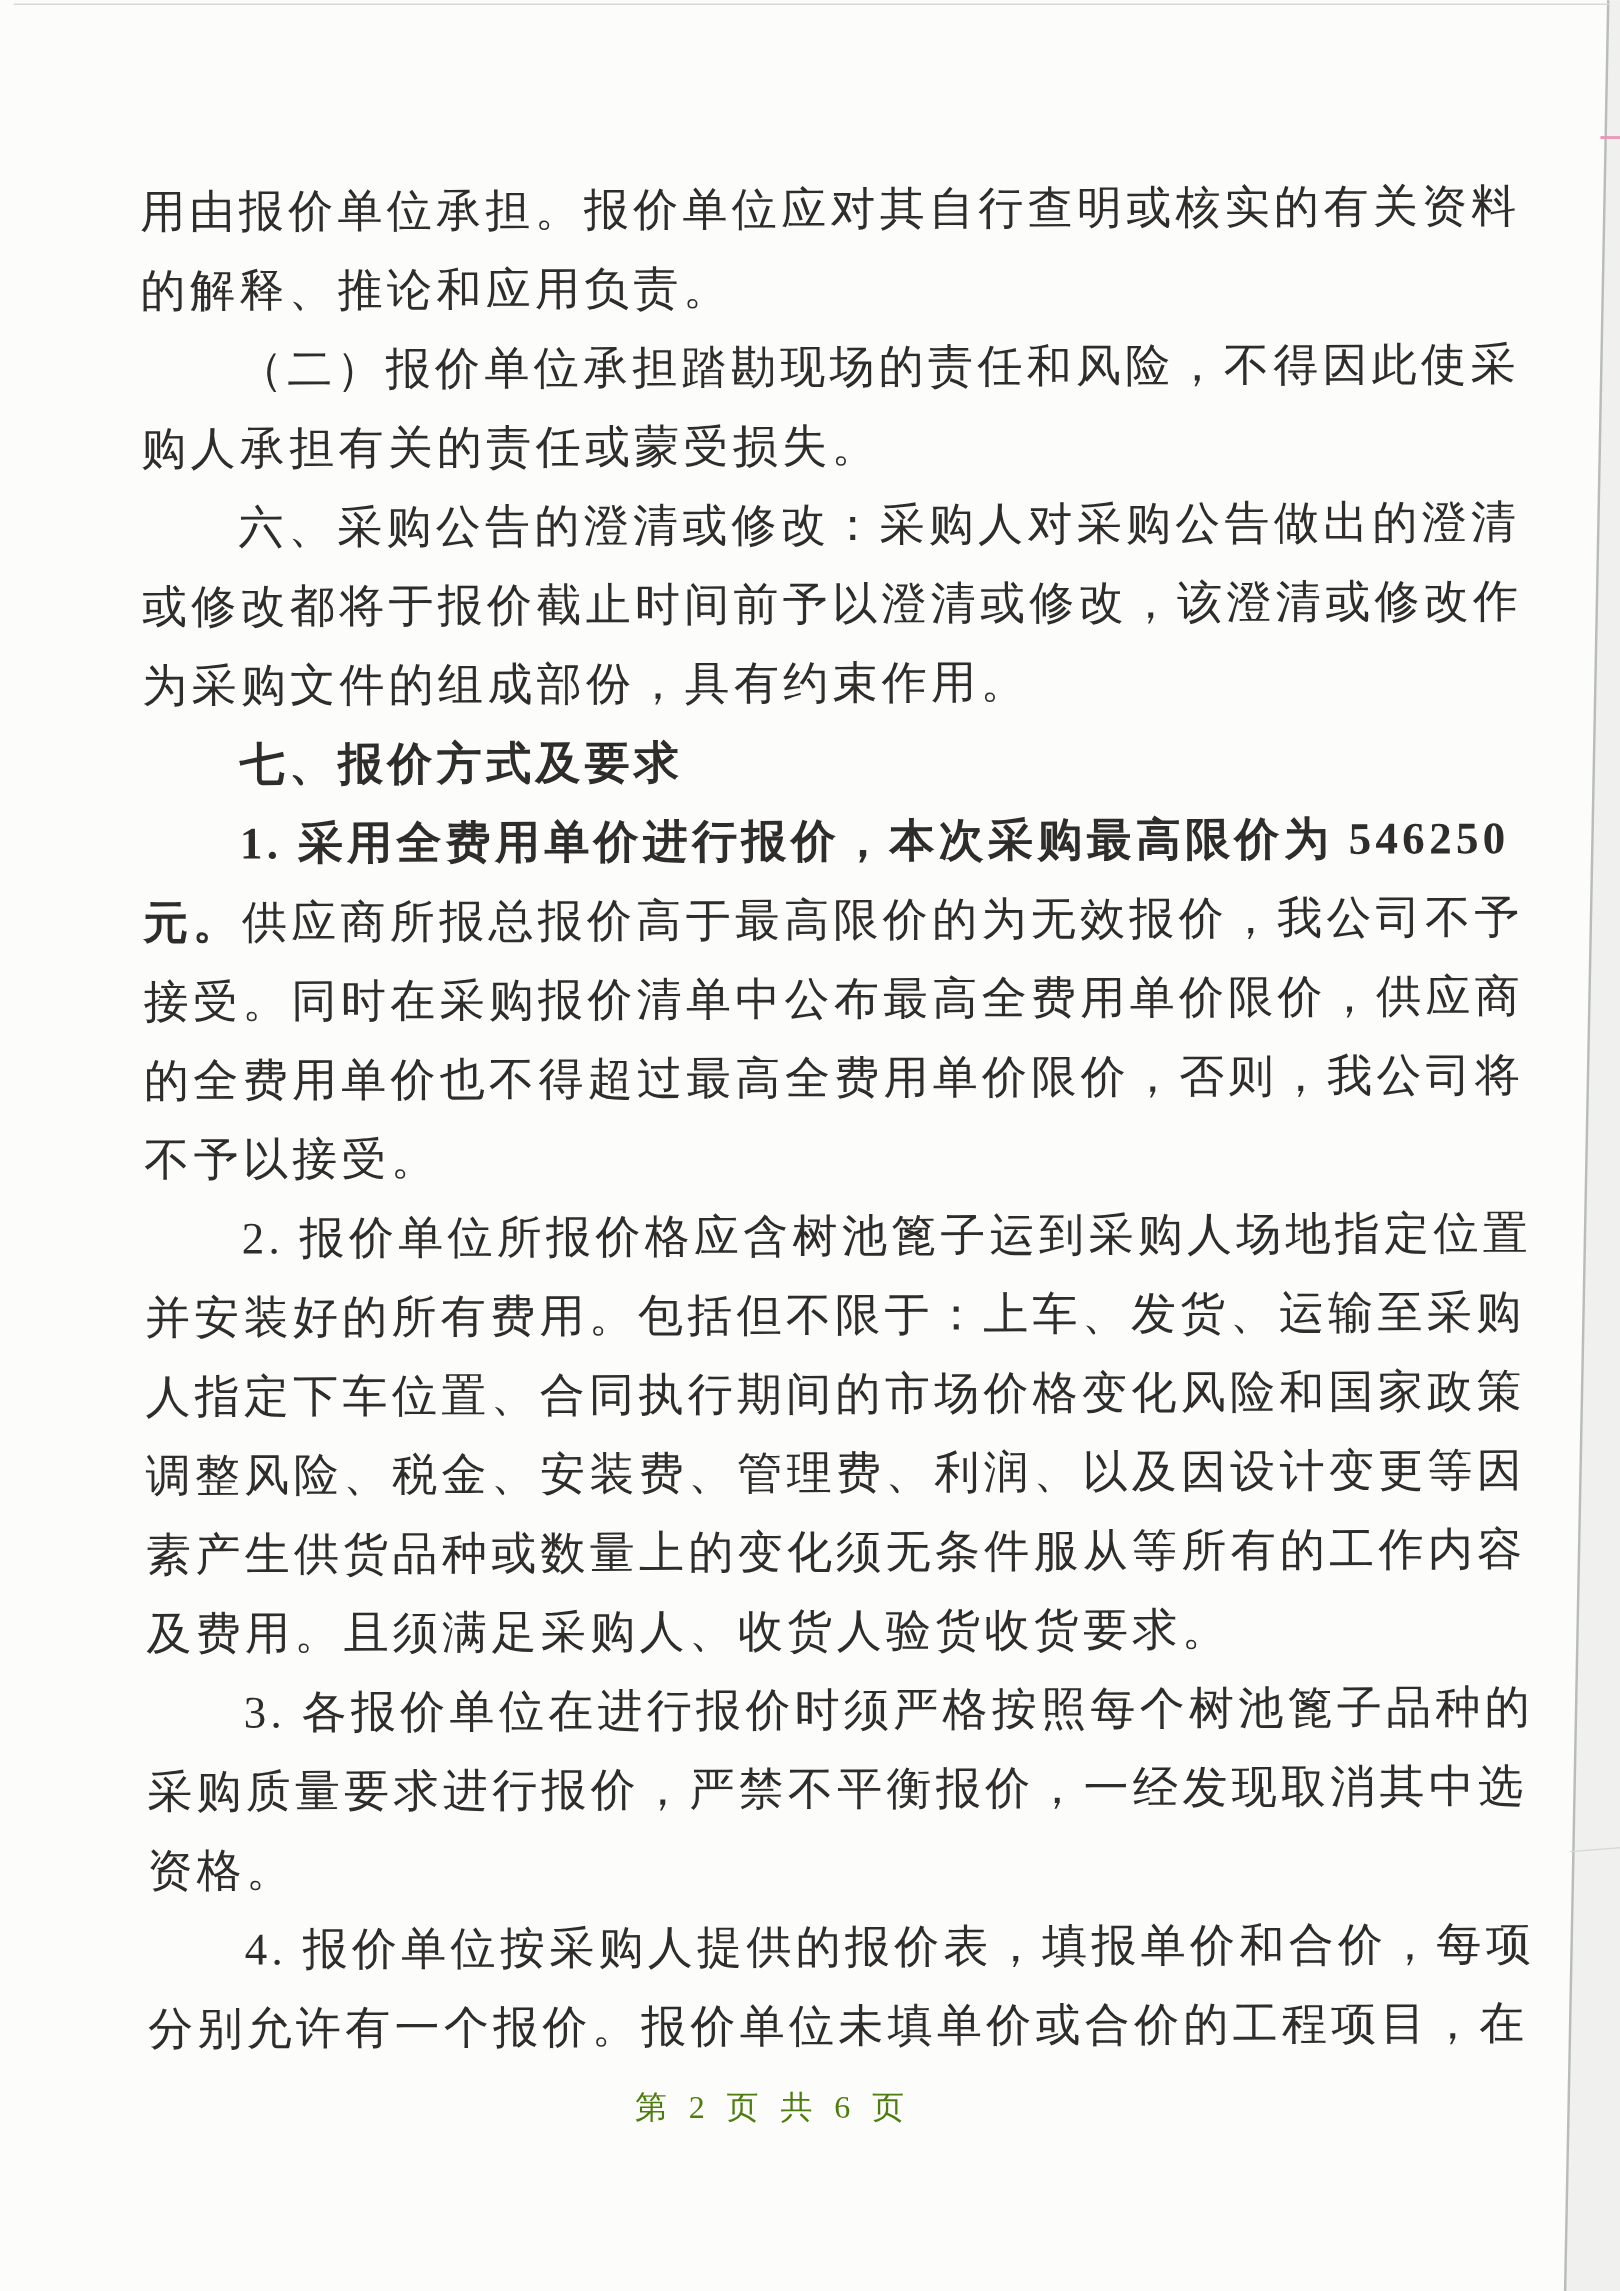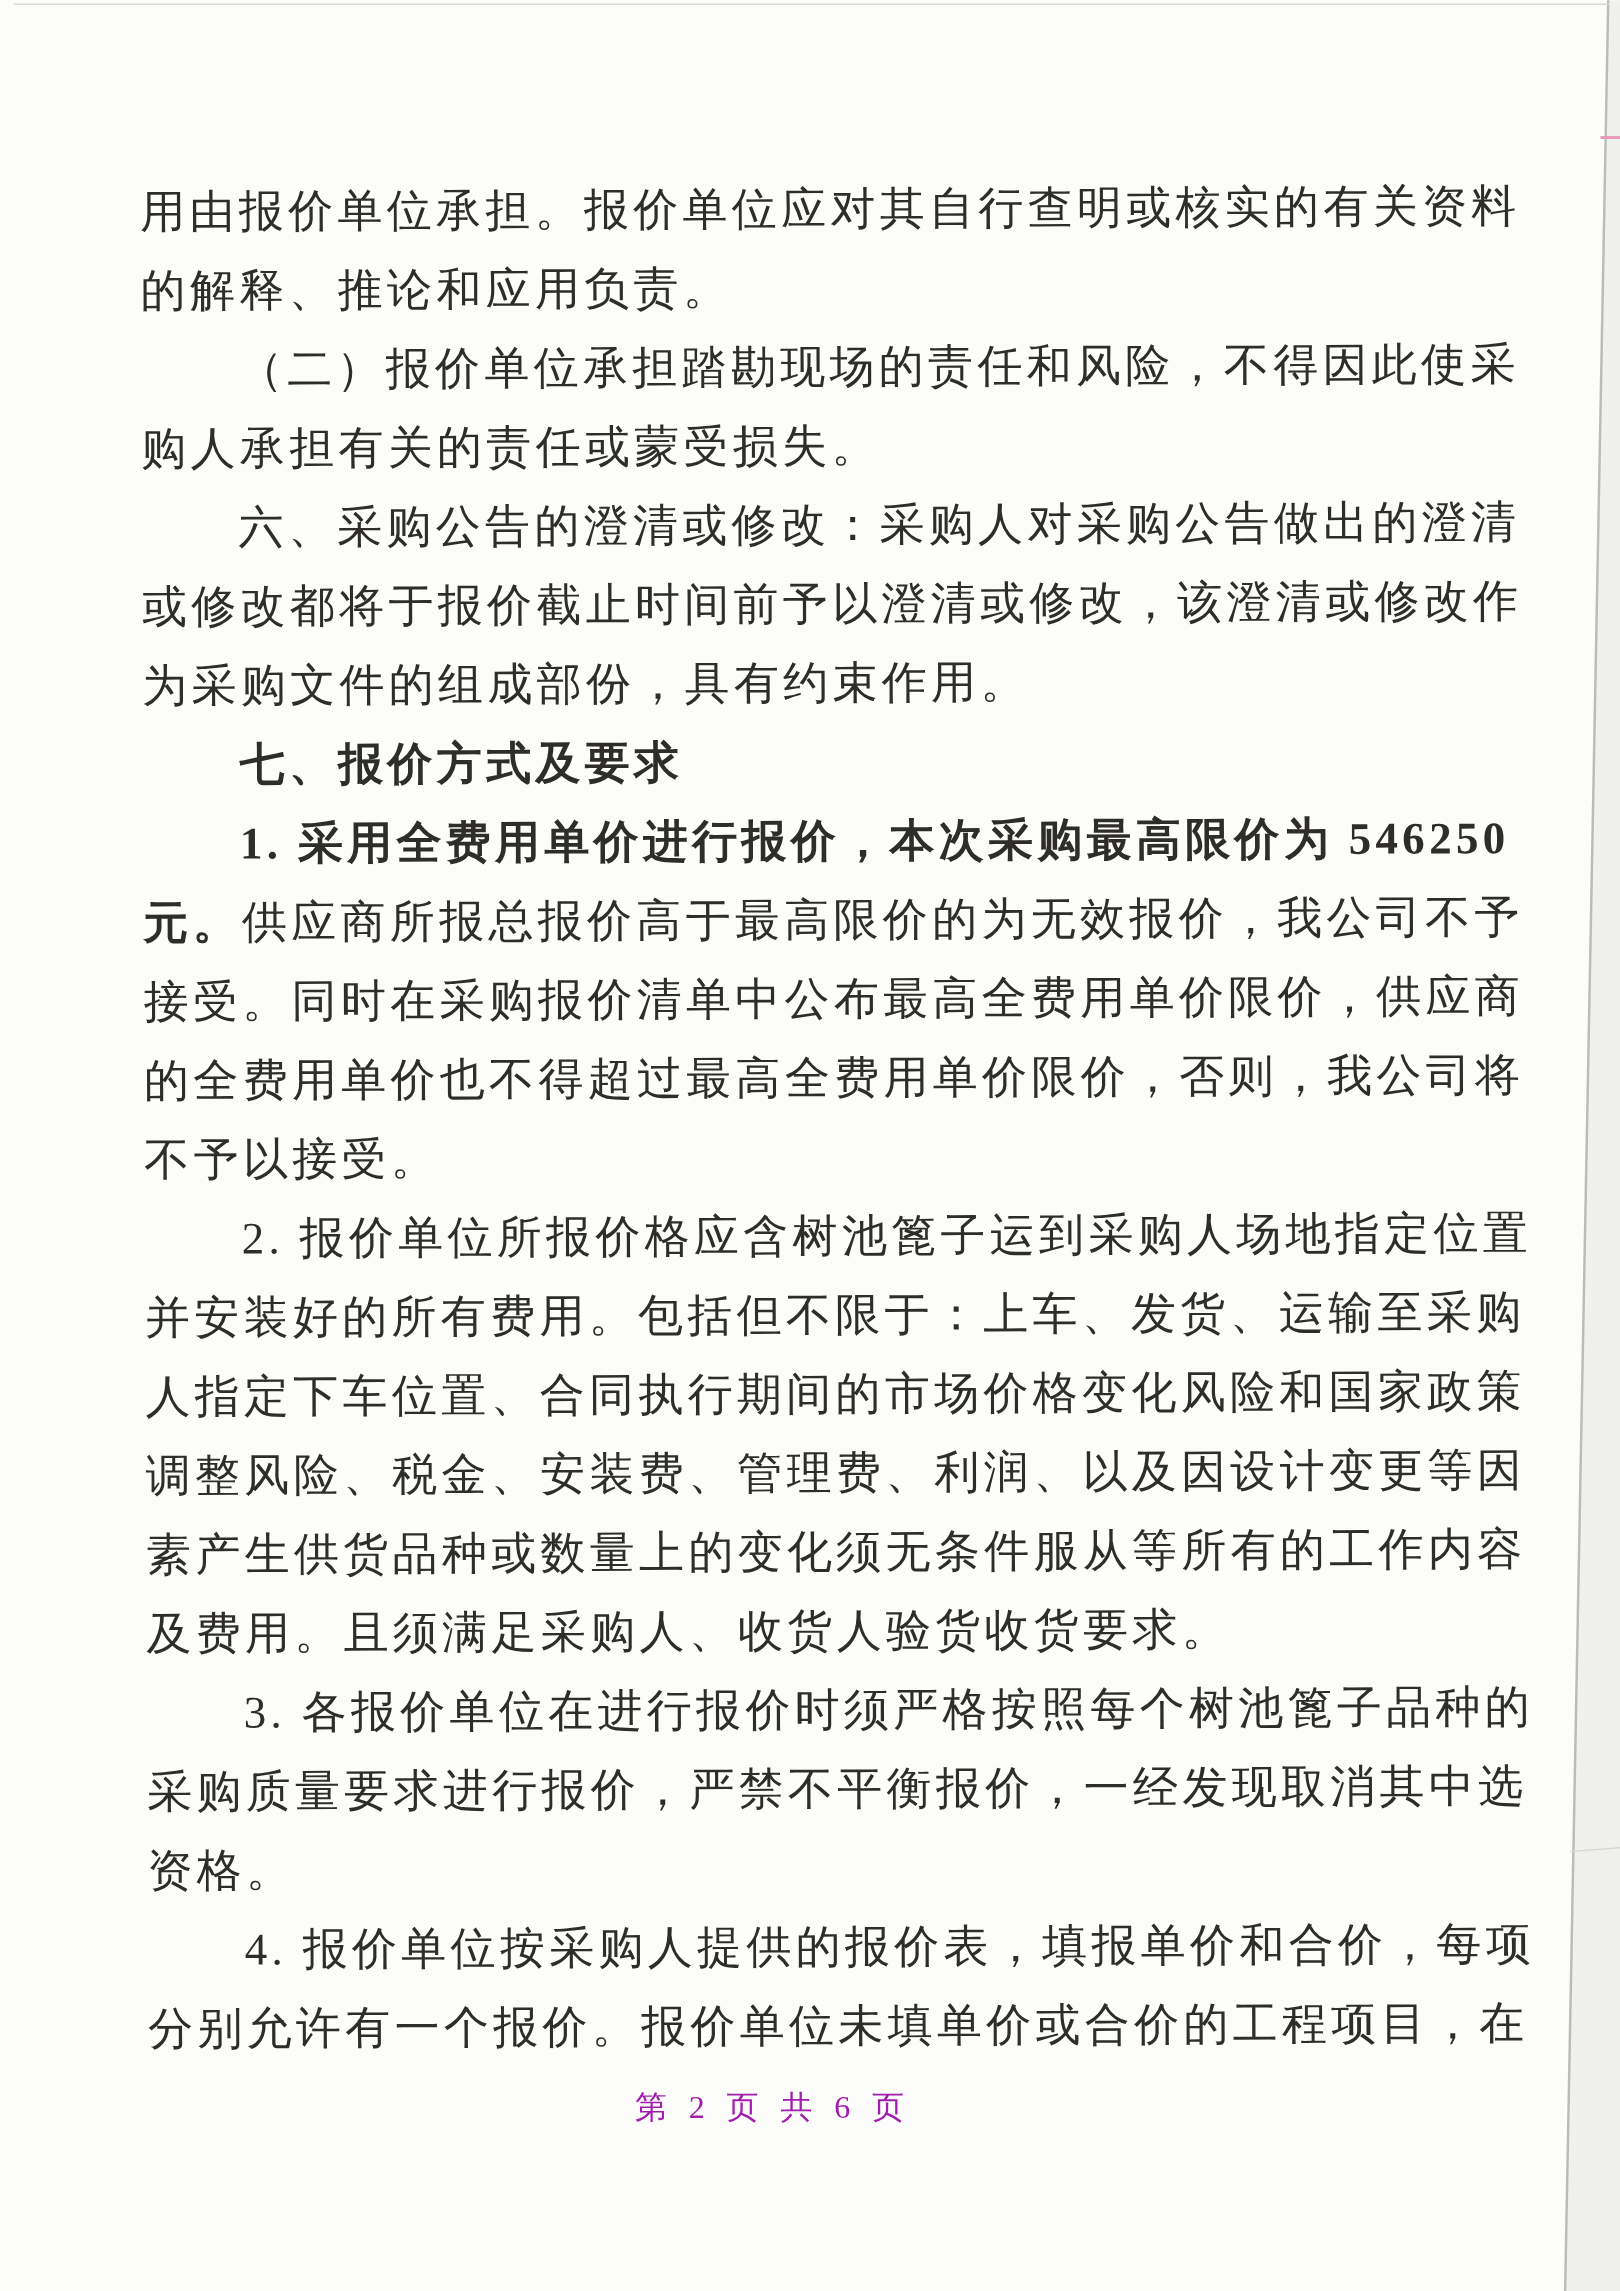--- a/index.html
+++ b/index.html
@@ -44,21 +44,21 @@
   }
   .bold, .line.bold {
     font-weight: 700;
   }
   .footer {
     position: absolute;
     left: 635px;
     top: 2086px;
     font-size: 32px;
     letter-spacing: 6.9px;
-    color: #a21caf;
+    color: #4d7c0f;
     white-space: nowrap;
   }
 </style>
 </head>
 <body>
 
 <div class="page">
 
   <svg class="artifacts" width="1620" height="2292" viewBox="0 0 1653 2338" xmlns="http://www.w3.org/2000/svg">
     <polygon points="1641,0 1653,0 1653,2338 1597,2338" fill="#f0f1ee"></polygon>

